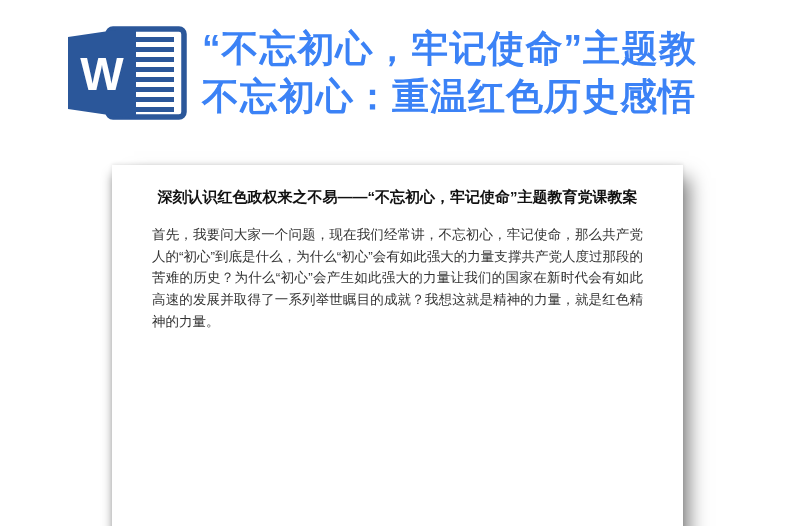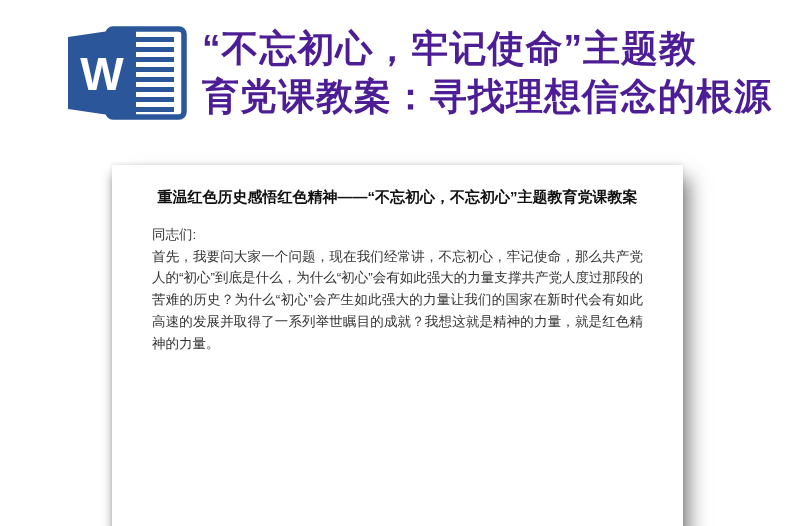--- a/index.html
+++ b/index.html
@@ -17,21 +17,21 @@
     left: 62px;
     top: 24px;
     display: flex;
     align-items: center;
     gap: 12px;
   }
   .word-icon { width: 128px; height: 98px; flex: 0 0 auto; }
   .header-title {
     font-size: 37px;
     font-weight: 700;
-    color: #4c1d95;
+    color: #3b82f6;
     line-height: 48px;
     letter-spacing: 1px;
     white-space: nowrap;
   }
   .page {
     position: absolute;
     left: 112px;
     top: 165px;
     width: 571px;
     height: 430px;
@@ -74,26 +74,25 @@
         <rect x="52" y="53" width="60" height="5"></rect>
         <rect x="52" y="63" width="60" height="5"></rect>
         <rect x="52" y="73" width="60" height="5"></rect>
         <rect x="52" y="83" width="60" height="5"></rect>
       </g>
       <polygon points="6,13 74,3 74,95 6,85" fill="#2b579a"></polygon>
       <text x="40" y="66" font-size="46" font-weight="bold" fill="#ffffff" text-anchor="middle" font-family="Liberation Sans, sans-serif">W</text>
     </svg>
     <div class="header-title">
       <div>“不忘初心，牢记使命”主题教</div>
-      <div>育党课教案：寻找理想信念的根源</div>
+      <div>不忘初心：重温红色历史感悟</div>
     </div>
   </div>
 
   <div class="page">
-    <div class="doc-title">重温红色历史感悟红色精神——“不忘初心，不忘初心”主题教育党课教案</div>
+    <div class="doc-title">深刻认识红色政权来之不易——“不忘初心，牢记使命”主题教育党课教案</div>
     <div class="doc-body">
-      <p>同志们:</p>
       <p>首先，我要问大家一个问题，现在我们经常讲，不忘初心，牢记使命，那么共产党人的“初心”到底是什么，为什么“初心”会有如此强大的力量支撑共产党人度过那段的苦难的历史？为什么“初心”会产生如此强大的力量让我们的国家在新时代会有如此高速的发展并取得了一系列举世瞩目的成就？我想这就是精神的力量，就是红色精神的力量。</p>
 
     </div>
   </div>
 
 </div>
 
 </body></html>

